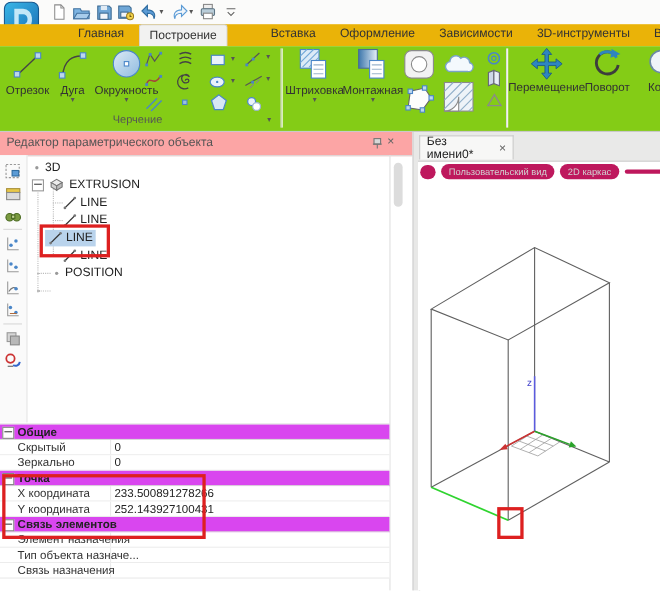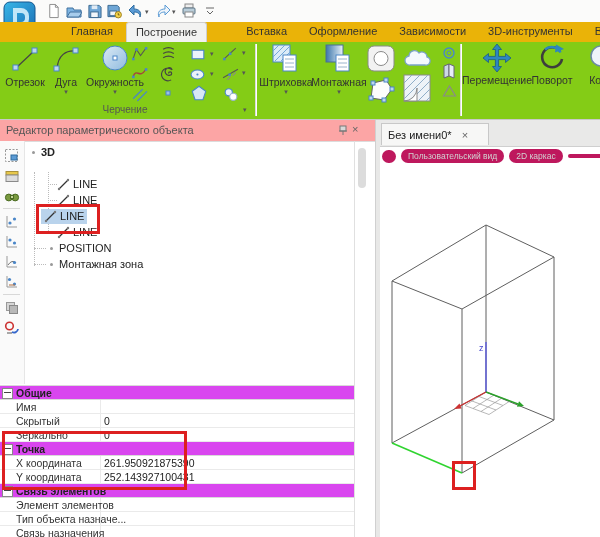--- a/index.html
+++ b/index.html
@@ -22,21 +22,21 @@
   .rbtn .lbl{font-size:10.5px;color:#333;margin-top:1px;white-space:nowrap}
   .gic{position:absolute}
   
   .panel{left:0;top:120px;width:375px;height:417px;background:#fff}
   .phead{position:absolute;left:0;top:0;width:100%;height:21px;background:#fca5a5;border-bottom:1px solid #dcdcdc}
   .phead .t{position:absolute;left:6px;top:4px;color:#555;font-size:11px}
   .strip{position:absolute;left:0;top:21px;width:24px;height:243px;background:#fafafa;border-right:1px solid #e6e6e6}
   .sic{position:absolute;left:4px}
   .shr{position:absolute;left:3px;width:17px;border-top:1px solid #d8d8d8}
   .trow{position:absolute;height:16px;display:flex;align-items:center;white-space:nowrap}
-  .bold{font-weight:bold}
+  .bold{font-weight:normal}
   .texp{position:relative;width:9px;height:9px;border:1px solid #999;background:#fff;margin-right:4px}
   .texp::after{content:"";position:absolute;left:1px;right:1px;top:3px;border-top:1px solid #444}
   .bdot{width:3px;height:3px;background:#999;border-radius:50%;margin-right:6px}
   .guide{position:absolute;border-left:1px dotted #bbb}
   .guideh{position:absolute;border-top:1px dotted #bbb}
   .sel{background:#b9d3ec;padding:1px 3px;display:inline-flex;align-items:center}
   
   .pgrid{position:absolute;left:0;top:265px;width:354px;border-top:1px solid #d9d9d9}
   .prow{position:relative;height:13px;border-bottom:1px solid #eaeaea;background:#fff}
   .prow.h{background:#d946ef;border-bottom:1px solid #d9d9d9}
@@ -45,21 +45,21 @@
   .prow .v{position:absolute;left:104px;top:1px;font-size:10.5px;color:#222;white-space:nowrap}
   .prow:not(.h)::before{content:"";position:absolute;left:100px;top:0;bottom:0;border-left:1px solid #eaeaea}
   .pgminus{position:absolute;left:2px;top:2px;width:9px;height:9px;border:1px solid #888;background:#fff}
   .pgminus::after{content:"";position:absolute;left:1px;right:1px;top:3px;border-top:1px solid #444}
   .pscroll{position:absolute;left:354px;top:21px;width:1px;height:396px;background:#e0e0e0}
   .thumb{position:absolute;left:358px;top:28px;width:8px;height:40px;background:#dcdcdc;border-radius:4px}
   
   .splitter{left:375px;top:120px;width:5px;height:417px;background:#e8e8e7;border-left:1px solid #d0d0d0;border-right:1px solid #c4c4c4}
   .canvas{left:380px;top:120px;width:220px;height:417px;background:#fff}
   .tabbar{position:absolute;left:0;top:0;width:100%;height:26px;background:#e9e9e8;border-bottom:1px solid #cfcfcf}
-  .doctab{position:absolute;left:1px;top:3px;width:108px;height:22px;background:#f7f7f6;border:1px solid #c8c8c8;border-bottom:none;display:flex;align-items:center;padding:0 6px;box-sizing:border-box}
+  .doctab{position:absolute;left:1px;top:3px;width:86px;height:22px;background:#f7f7f6;border:1px solid #c8c8c8;border-bottom:none;display:flex;align-items:center;padding:0 6px;box-sizing:border-box}
   .doctab .x{margin-left:10px;color:#666;font-size:11px}
   .pills{position:absolute;left:2px;top:29px;display:flex;gap:5px;align-items:center}
   .pill{background:#be185d;color:#d2d2d2;border-radius:8px;font-size:8.5px;padding:2px 7px;white-space:nowrap}
   .pill.rnd{width:8px;height:9px;padding:2px 3px}
   .redbox{position:absolute;border:3px solid #dd2020;background:transparent;pointer-events:none}
 </style>
 </head>
 <body>
 
 <div id="app">
@@ -395,20 +395,29 @@
     <div class="guide" style="left:48px;top:52px;height:61px"></div>
     <div class="guideh" style="left:48px;top:64px;width:9px"></div>
     <div class="guideh" style="left:48px;top:80px;width:9px"></div>
     <div class="guideh" style="left:48px;top:96px;width:9px"></div>
     <div class="guideh" style="left:48px;top:112px;width:9px"></div>
 
     <div class="trow" style="left:32px;top:24px">
       <span class="bdot"></span>
       <span class="bold">3D</span>
     </div>
+    <div class="trow" style="left:29px;top:40px">
+      <span class="texp"></span>
+      <svg width="15" height="14" viewBox="0 0 14 14" style="margin-right:4px">
+        <polygon points="2,5 7,2 12,5 7,8" fill="#ececec" stroke="#777"></polygon>
+        <polygon points="2,5 2,9 7,12 7,8" fill="#d2d2d2" stroke="#777"></polygon>
+        <polygon points="7,8 7,12 12,9 12,5" fill="#bdbdbd" stroke="#777"></polygon>
+        </svg>
+      <span class="bold">EXTRUSION</span>
+    </div>
     <div class="trow" style="left:57px;top:56px">
       <svg width="13" height="13" viewBox="0 0 13 13" style="margin-right:3px">
           <path d="M2,11 L11,2" stroke="#333" stroke-width="1.2"></path>
           <circle cx="2" cy="11" r="1.2" fill="#777"></circle>
           <circle cx="11" cy="2" r="1.2" fill="#777"></circle>
         </svg>
       <span>LINE</span>
     </div>
     <div class="trow" style="left:57px;top:72px">
       <svg width="13" height="13" viewBox="0 0 13 13" style="margin-right:3px">
@@ -433,62 +442,54 @@
           <path d="M2,11 L11,2" stroke="#333" stroke-width="1.2"></path>
           <circle cx="2" cy="11" r="1.2" fill="#777"></circle>
           <circle cx="11" cy="2" r="1.2" fill="#777"></circle>
         </svg>
       <span>LINE</span>
     </div>
     <div class="trow" style="left:50px;top:120px">
       <span class="bdot"></span>
       <span>POSITION</span>
     </div>
-    <div class="trow" style="left:50px;top:136px">
-      <span class="bdot"></span>
-      <span>Монтажная зона</span>
-    </div>
     <div class="thumb"></div>
     <div class="pscroll"></div>
 
     <div class="pgrid">
       <div class="prow h">
           <span class="pgminus"></span>
           <span class="l">Общие</span>
         </div>
       <div class="prow">
-          <span class="l">Имя</span>
-          <span class="v"></span>
-        </div>
-      <div class="prow">
           <span class="l">Скрытый</span>
           <span class="v">0</span>
         </div>
       <div class="prow">
           <span class="l">Зеркально</span>
           <span class="v">0</span>
         </div>
       <div class="prow h">
           <span class="pgminus"></span>
           <span class="l">Точка</span>
         </div>
       <div class="prow">
           <span class="l">X координата</span>
-          <span class="v">261.950921875390</span>
+          <span class="v">233.500891278266</span>
         </div>
       <div class="prow">
           <span class="l">Y координата</span>
           <span class="v">252.143927100431</span>
         </div>
       <div class="prow h">
           <span class="pgminus"></span>
           <span class="l">Связь элементов</span>
         </div>
       <div class="prow">
-          <span class="l">Элемент элементов</span>
+          <span class="l">Элемент назначения</span>
           <span class="v"></span>
         </div>
       <div class="prow">
           <span class="l">Тип объекта назначе...</span>
           <span class="v"></span>
         </div>
       <div class="prow">
           <span class="l">Связь назначения</span>
           <span class="v"></span>
         </div>

